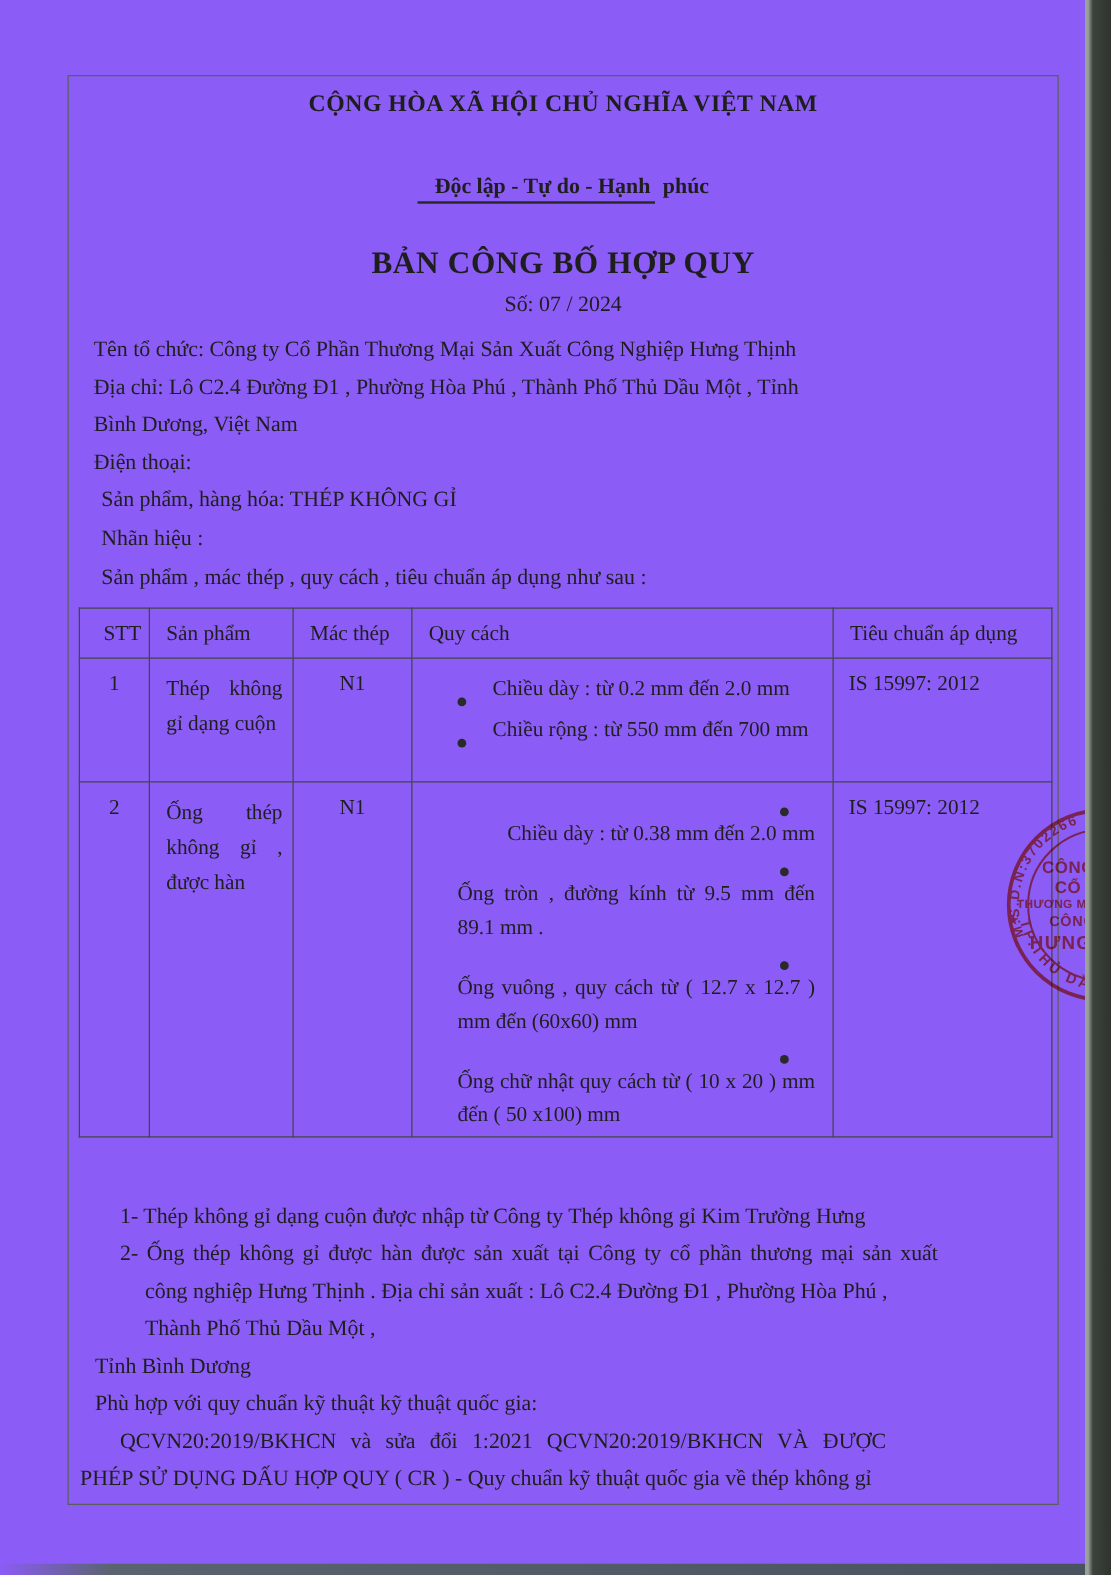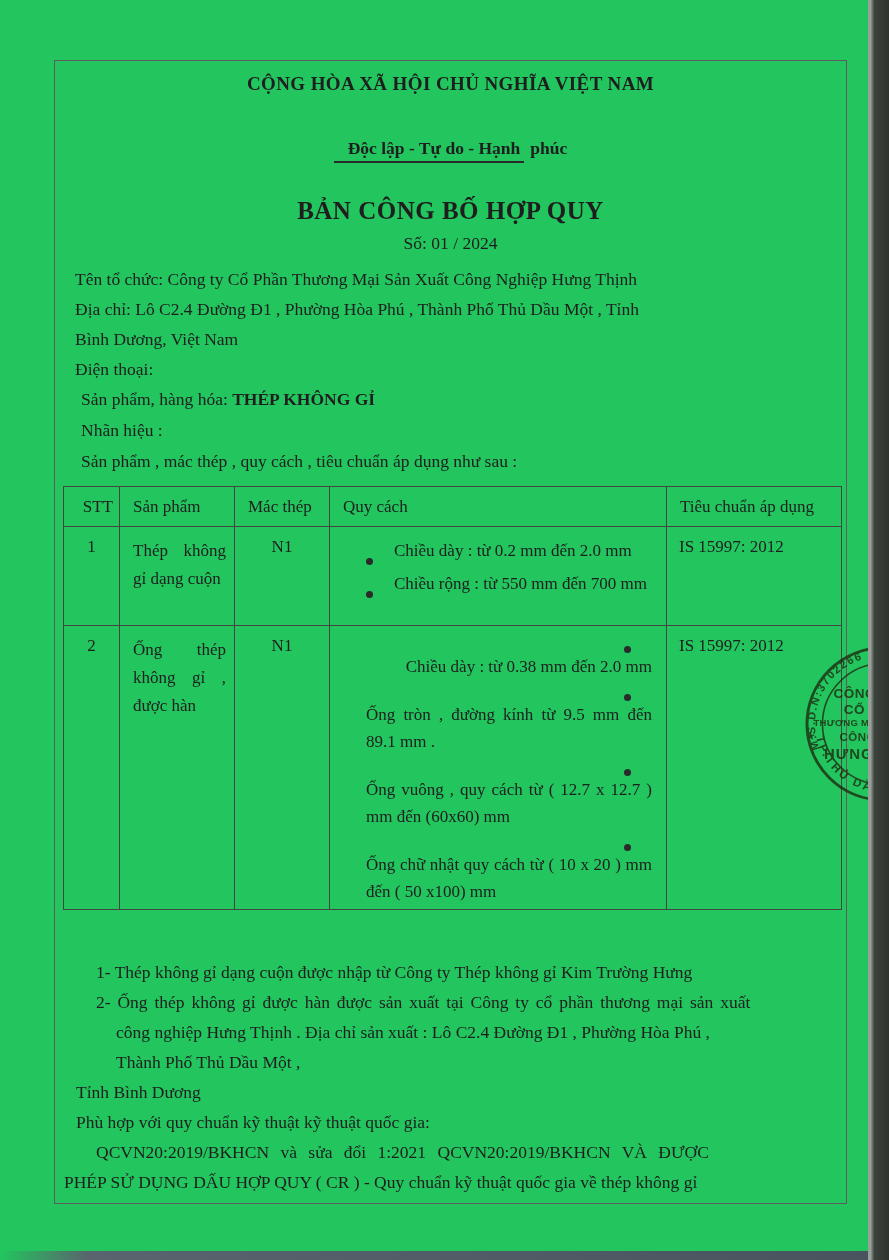--- a/index.html
+++ b/index.html
@@ -4,21 +4,21 @@
 <style>
   * { margin: 0; padding: 0; box-sizing: border-box; }
   html, body { background: #e8e8e6; }
   body { font-family: "Liberation Serif", "DejaVu Serif", serif; }
 
   .page {
     position: relative;
     width: 889px;
     height: 1260px;
     margin: 0 auto;
-    background: #22c55e;
+    background: #8b5cf6;
     overflow: hidden;
     color: #1e1e1e;
   }
 
   
   .edge-right {
     position: absolute; top: 0; right: 0;
     width: 21px; height: 100%;
     background: linear-gradient(to right, #9aa09a 0%, #9aa09a 12%, #3c423c 30%, #2e332e 100%);
     z-index: 6;
@@ -49,21 +49,21 @@
     padding: 0 4px 2px 14px;
     margin-top: 40px;
   }
   .motto-tail { margin-left: 6px; }
   .doc-title { font-size: 25px; font-weight: bold; margin-top: 34px; letter-spacing: 0.5px; }
   .doc-number { font-size: 17.5px; margin-top: 8px; }
 
   .info { margin: 10px 16px 0 20px; font-size: 17.5px; }
   .info-line { line-height: 30px; }
   .info-line.sub { margin-left: 6px; line-height: 31px; }
-  .bold { font-weight: bold; }
+  .bold { font-weight: normal; }
 
   table.spec-table {
     border-collapse: collapse;
     margin: 9px 0 0 8px;
     width: 778px;
     table-layout: fixed;
     font-size: 17px;
   }
   .spec-table th, .spec-table td {
     border: 1.6px solid #454545;
@@ -133,21 +133,21 @@
 <div class="page">
 
   <div class="frame">
 
     <div class="doc-header">
       <div class="national-title">CỘNG HÒA XÃ HỘI CHỦ NGHĨA VIỆT NAM</div>
       <div class="motto">
         <span class="motto-underline">Độc lập - Tự do - Hạnh</span><span class="motto-tail">phúc</span>
       </div>
       <div class="doc-title">BẢN CÔNG BỐ HỢP QUY</div>
-      <div class="doc-number">Số: 01 / 2024</div>
+      <div class="doc-number">Số: 07 / 2024</div>
     </div>
 
     <div class="info">
       <div class="info-line">Tên tổ chức: Công ty Cổ Phần Thương Mại Sản Xuất Công Nghiệp Hưng Thịnh</div>
       <div class="info-line">Địa chỉ: Lô C2.4 Đường Đ1 , Phường Hòa Phú , Thành Phố Thủ Dầu Một , Tỉnh</div>
       <div class="info-line">Bình Dương, Việt Nam</div>
       <div class="info-line">Điện thoại:</div>
       <div class="info-line sub">
         <span>Sản phẩm, hàng hóa: </span><span class="bold">THÉP KHÔNG GỈ</span>
       </div>

